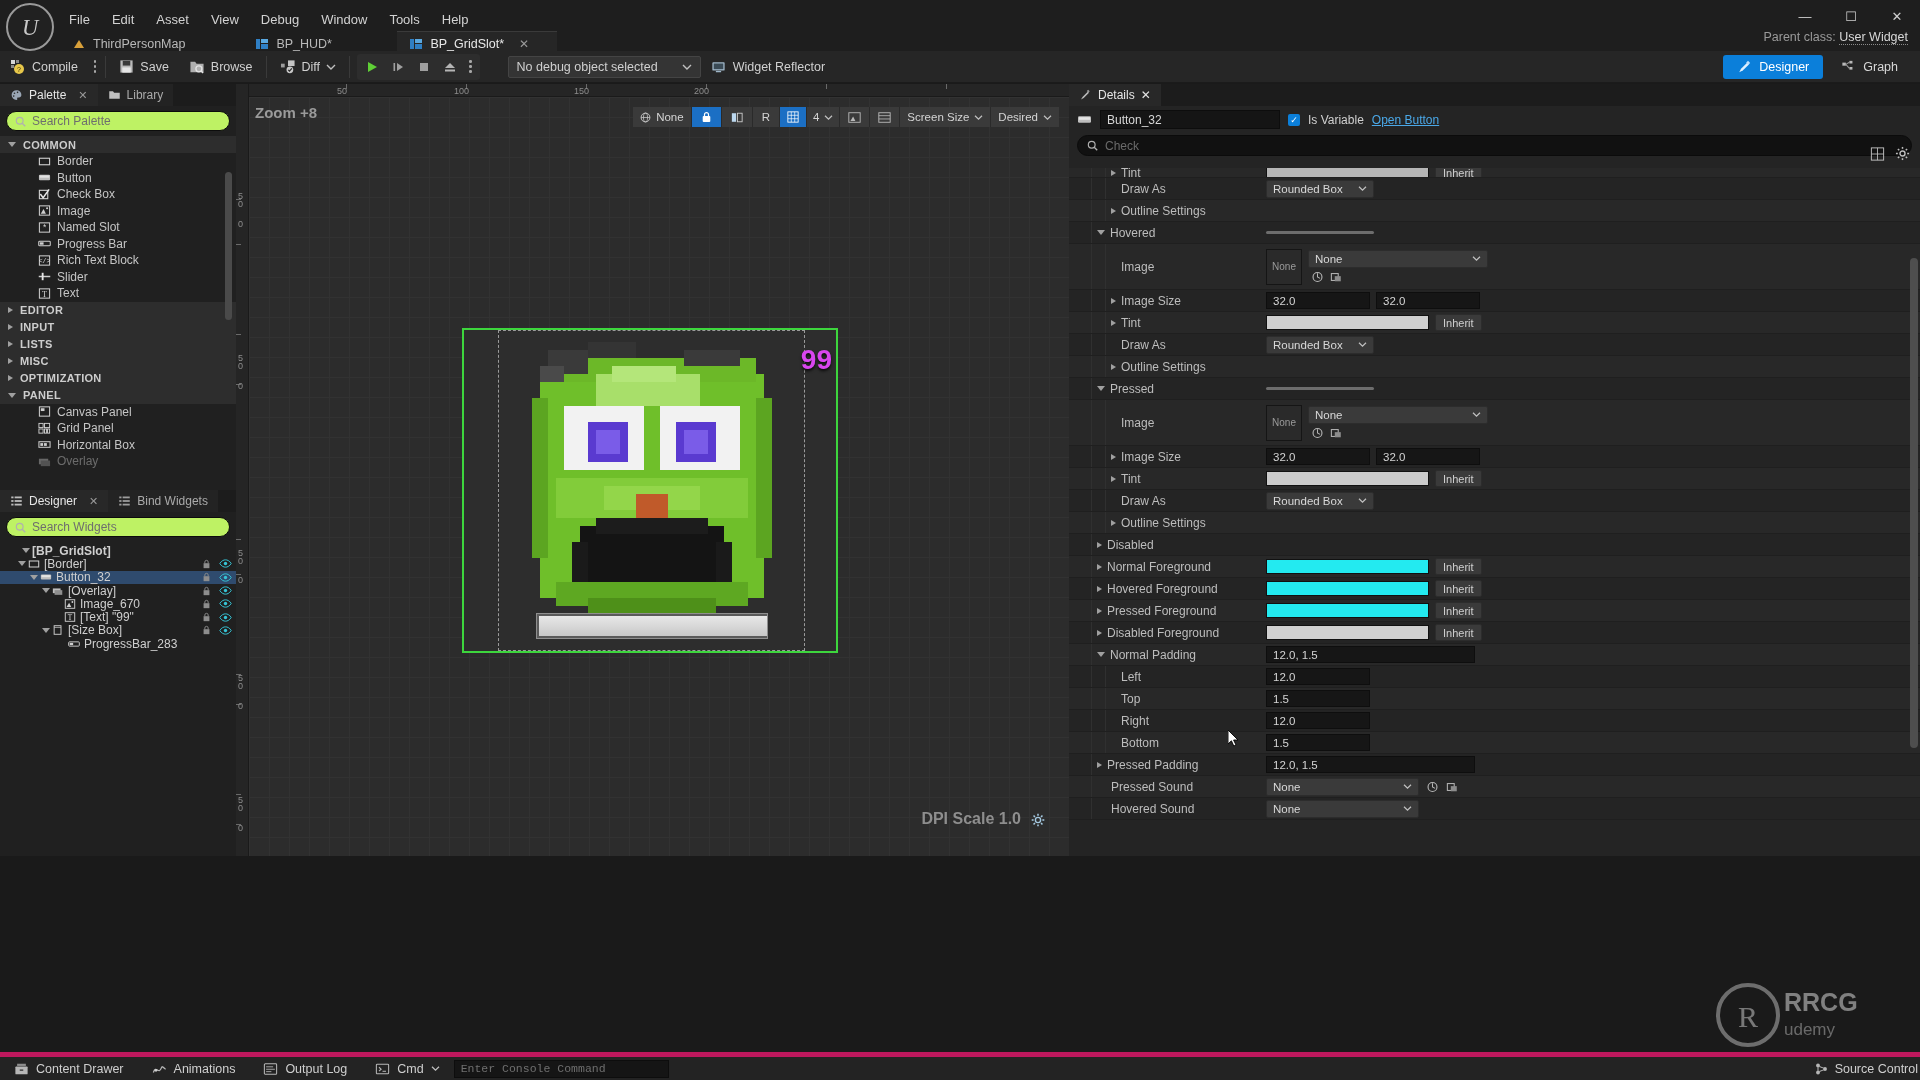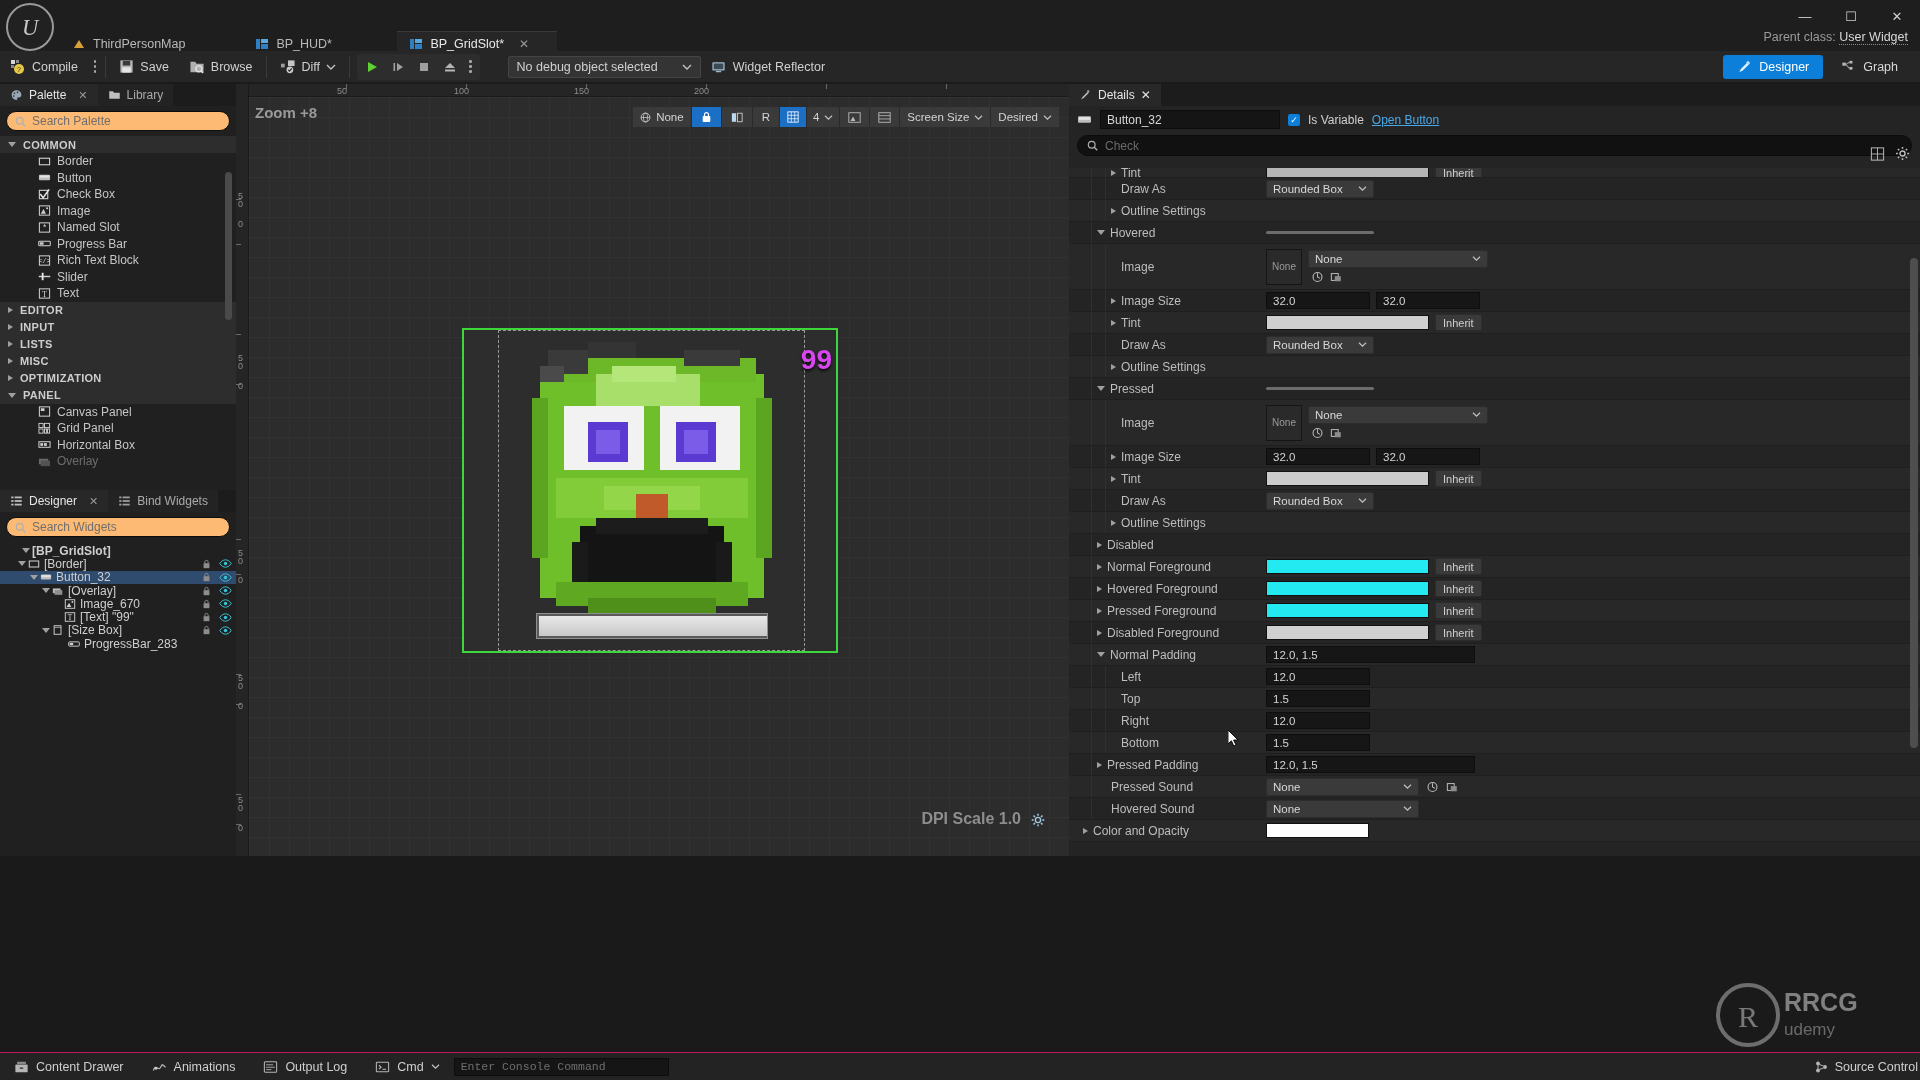--- a/index.html
+++ b/index.html
@@ -75,21 +75,21 @@
   
   .leftcol { position:absolute; left:0; top:84px; width:236px; height:772px; background:#202020; }
   .panel-tabbar { display:flex; height:22px; background:#1c1c1c; }
   .ptab {
     display:flex; align-items:center; gap:6px; padding:0 10px; height:22px;
     font-size:12px; color:#aaa; background:#232323;
   }
   .ptab.active { background:#282828; color:#e6e6e6; }
   .ptab .pclose { margin-left:6px; font-size:11px; color:#999; }
   .searchbox {
-    margin:5px 6px; height:20px; background:#fdba74; border:1px solid #0c0c0c; border-radius:10px;
+    margin:5px 6px; height:20px; background:#bef264; border:1px solid #0c0c0c; border-radius:10px;
     display:flex; align-items:center; gap:6px; padding:0 8px;text-align:center;
   }
   .searchbox .ph { color:#6e6e6e; font-size:12px; }
   .palette-list { height:352px; overflow:hidden; position:relative; }
   .cat {
     display:flex; align-items:center; gap:7px; height:17px; padding-left:8px;
     background:#2d2d2d; color:#cdcdcd; font-size:11px; font-weight:bold; letter-spacing:.3px;
   }
   .tri { width:0;height:0;border-left:5px solid #a0a0a0;border-top:3.5px solid transparent;border-bottom:3.5px solid transparent; }
   .tri.down { border-left:4px solid transparent;border-right:4px solid transparent;border-top:5px solid #a0a0a0;border-bottom:none; }
@@ -189,21 +189,21 @@
   }
   .assetbtns { display:flex; flex-direction:column; gap:2px; }
   .minibtn { width:14px; height:13px; display:flex; align-items:center; justify-content:center; }
   .bigbar { height:3px; background:#6d6d6d; border-radius:2px; }
 
   .dscroll { position:absolute; right:2px; width:8px; background:#4e4e4e; border-radius:4px; }
 
   
   .bottombar {
     position:absolute; left:0; bottom:0; width:1920px; height:28px; background:#232323;
-    display:flex; align-items:center; border-top:1px solid #be185d;
+    display:flex; align-items:center; border-top:5px solid #be185d;
   }
   .bbitem { display:flex; align-items:center; gap:7px; padding:0 14px; height:26px; color:#cfcfcf; font-size:12.5px; }
   .cmdinput {
     flex:1; max-width:215px; height:18px; background:#151515; border:1px solid #0d0d0d;
     color:#6f6f6f; font-size:11.5px; display:flex; align-items:center; padding:0 6px;
     font-family:"Liberation Mono", monospace;
   }
   .srcctrl { position:absolute; right:2px; display:flex; align-items:center; gap:6px; color:#cfcfcf; font-size:12.5px; }
 
   .cursor { position:absolute; width:12px; height:18px; pointer-events:none; }
@@ -214,20 +214,32 @@
 </head>
 <body>
 
 <div class="app">
 
   <div class="titlebar">
     <div class="ue-logo">
       <svg viewBox="0 0 32 32">
           <text x="16" y="25" font-size="24" font-family="Liberation Serif, serif" fill="#c9c9c9" text-anchor="middle" font-style="italic">U</text>
         </svg>
+    </div>
+    <div>
+      <div class="menubar">
+        <div class="mi">File</div>
+        <div class="mi">Edit</div>
+        <div class="mi">Asset</div>
+        <div class="mi">View</div>
+        <div class="mi">Debug</div>
+        <div class="mi">Window</div>
+        <div class="mi">Tools</div>
+        <div class="mi">Help</div>
+      </div>
     </div>
 
     <div class="winbtns">
       <div class="winbtn">—</div>
       <div class="winbtn">☐</div>
       <div class="winbtn close">✕</div>
     </div>
     <div class="parentclass">
       <span>Parent class:</span>
       <span class="pcval">User Widget</span>
@@ -1307,29 +1319,20 @@
         <div class="pvals">
           <div class="dropdown" style="width:153px">
             <span>None</span>
             <svg width="9" height="7" viewBox="0 0 10 8">
                 <path d="M1 2l4 4 4-4" stroke="#c0c0c0" stroke-width="1.4" fill="none"></path>
               </svg>
           </div>
         </div>
       </div>
 
-      <div class="prow alt">
-        <span class="pname" style="padding-left:14px">
-            <span class="tri"></span>
-            <span>Color and Opacity</span>
-          </span>
-        <div class="pvals">
-            <div class="swatch" style="width:103px;background:#ffffff"></div>
-          </div>
-      </div>
 
       <div class="dscroll" style="top:90px;height:490px"></div>
     </div>
   </div>
 
   <div class="cursor" style="left:1228px;top:730px">
     <svg width="12" height="18" viewBox="0 0 12 18">
         <polygon points="0,0 0,14 3.4,10.8 5.8,16 8,15 5.6,10 10,10" fill="#fff" stroke="#000" stroke-width="0.9"></polygon>
       </svg>
   </div>

